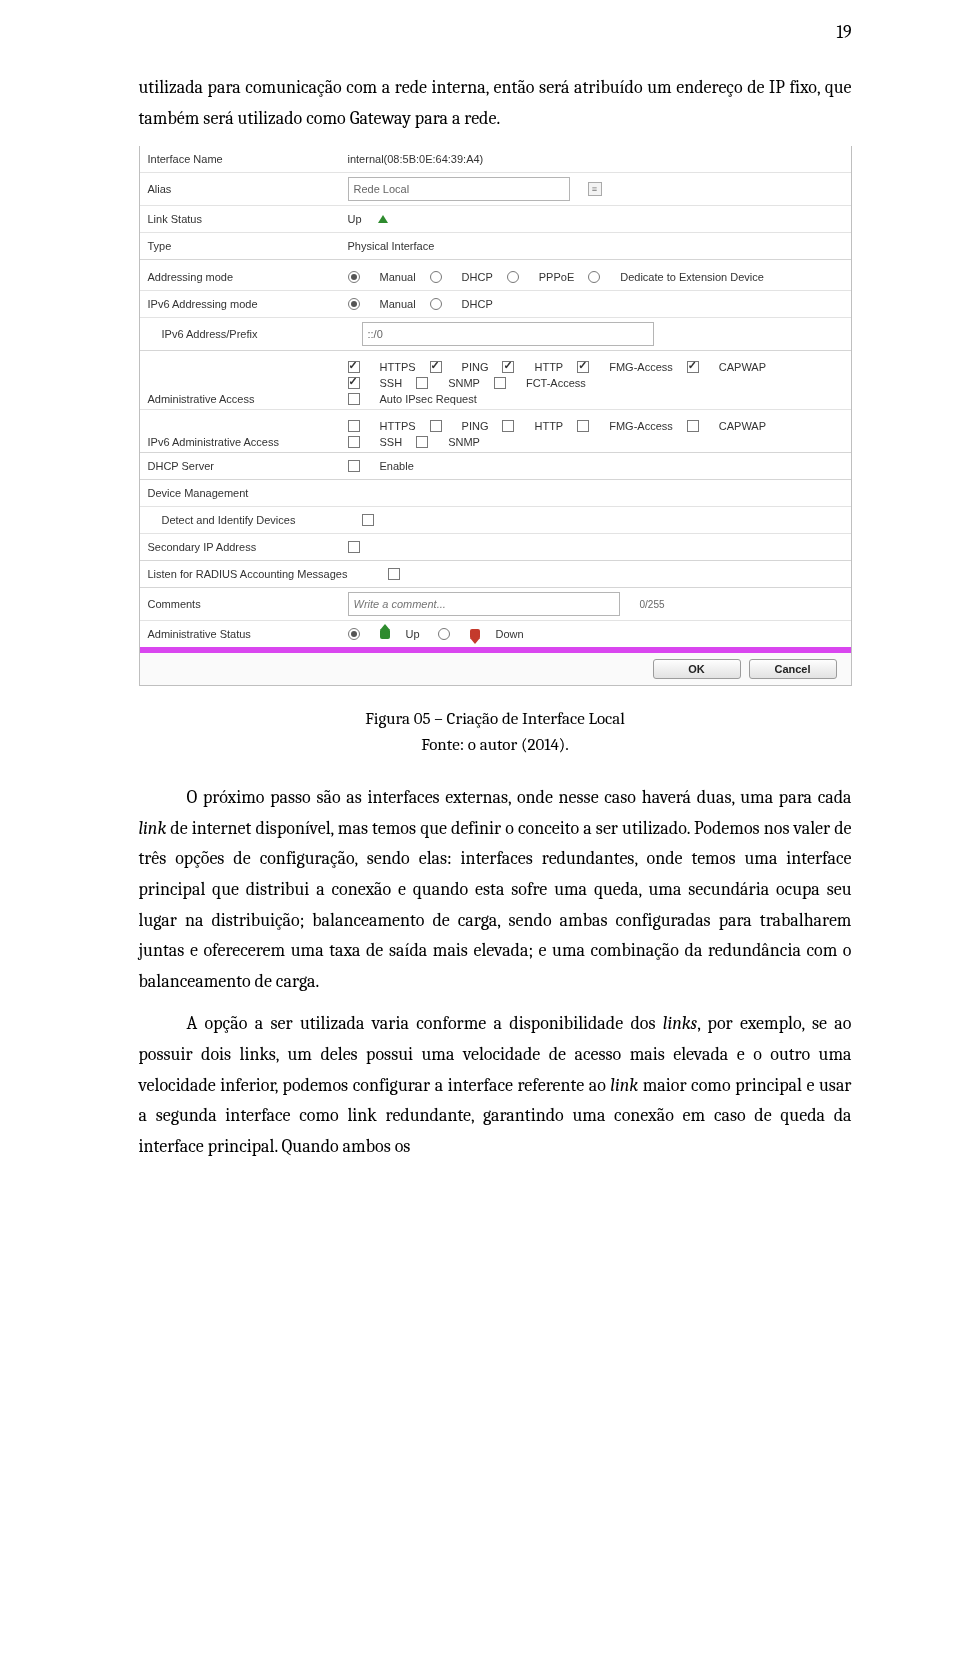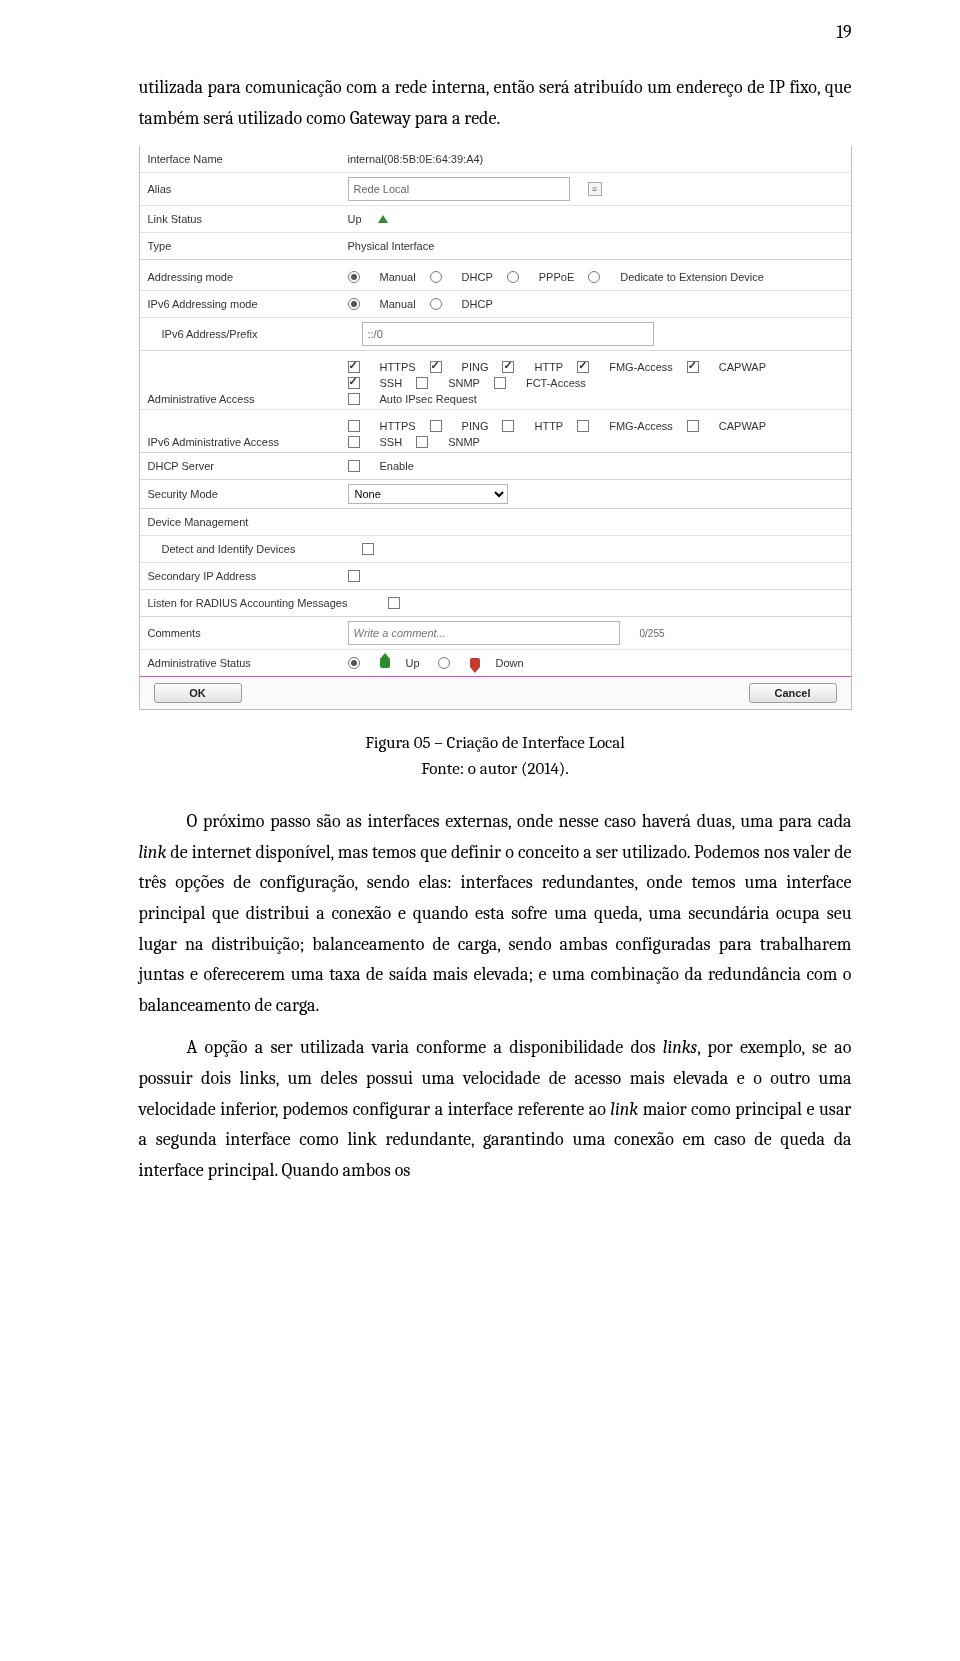--- a/index.html
+++ b/index.html
@@ -21,21 +21,21 @@
   .radio{border-radius:50%;position:relative;background:#fff}
   .radio.on::after{content:"";position:absolute;top:2px;left:2px;width:6px;height:6px;border-radius:50%;background:#555}
   .chk{background:#fff;position:relative}
   .chk.on::after{content:"✓";position:absolute;top:-3px;left:0;font-size:11px;font-weight:bold;color:#333}
   .opt{display:inline-flex;align-items:center;gap:16px}
   .upicon{display:inline-block;width:0;height:0;border-left:5px solid transparent;border-right:5px solid transparent;border-bottom:8px solid #2e8b2e;vertical-align:middle;margin-left:2px}
   .statusup{display:inline-block;width:10px;height:10px;background:#2e8b2e;border-radius:2px;vertical-align:middle;position:relative}
   .statusup::after{content:"";position:absolute;top:-5px;left:0;width:0;height:0;border-left:5px solid transparent;border-right:5px solid transparent;border-bottom:6px solid #2e8b2e}
   .statusdn{display:inline-block;width:10px;height:10px;background:#c43a2c;border-radius:2px;vertical-align:middle;position:relative}
   .statusdn::after{content:"";position:absolute;bottom:-5px;left:0;width:0;height:0;border-left:5px solid transparent;border-right:5px solid transparent;border-top:6px solid #c43a2c}
-  .footer-bar{display:flex;justify-content:space-between;gap:0;padding:6px 14px;border-top:1px solid #d946ef;background:#fafafa}
+  .footer-bar{display:flex;justify-content:flex-end;gap:8px;padding:6px 14px;border-top:6px solid #d946ef;background:#fafafa}
   .btn{background:linear-gradient(#fefefe,#e2e2e2);border:1px solid #9c9c9c;border-radius:3px;font-size:11px;padding:3px 0;width:86px;text-align:center;font-family:inherit;color:#222;font-weight:bold}
   .caption{text-align:center;font-size:17px;line-height:1.5;margin:20px 0 26px}
   .counter{font-size:10px;color:#666;margin-left:6px}
   em{font-style:italic}
   .hist{display:inline-block;width:12px;height:12px;border:1px solid #aaa;background:#f3f3f3;vertical-align:middle;margin-left:4px;font-size:9px;text-align:center;line-height:12px;color:#777}
 </style>
 </head>
 <body>
 
 <div class="page">
@@ -199,26 +199,20 @@
       <div class="row" style="border-top:1px solid #d5d5d5">
           <div class="lab">DHCP Server</div>
           <div class="val">
             <span class="opt">
               <span class="chk"></span>
               <span>Enable</span>
             </span>
           </div>
         </div>
 
-      <div class="row" style="border-top:1px solid #d5d5d5">
-          <div class="lab">Security Mode</div>
-          <div class="val">
-            <select class="sel"><option>None</option></select>
-          </div>
-        </div>
 
       <div class="row" style="border-top:1px solid #d5d5d5">
           <div class="lab">Device Management</div>
           <div class="val"></div>
         </div>
       <div class="row">
           <div class="lab sub">Detect and Identify Devices</div>
           <div class="val">
             <span class="opt">
               <span class="chk"></span>

